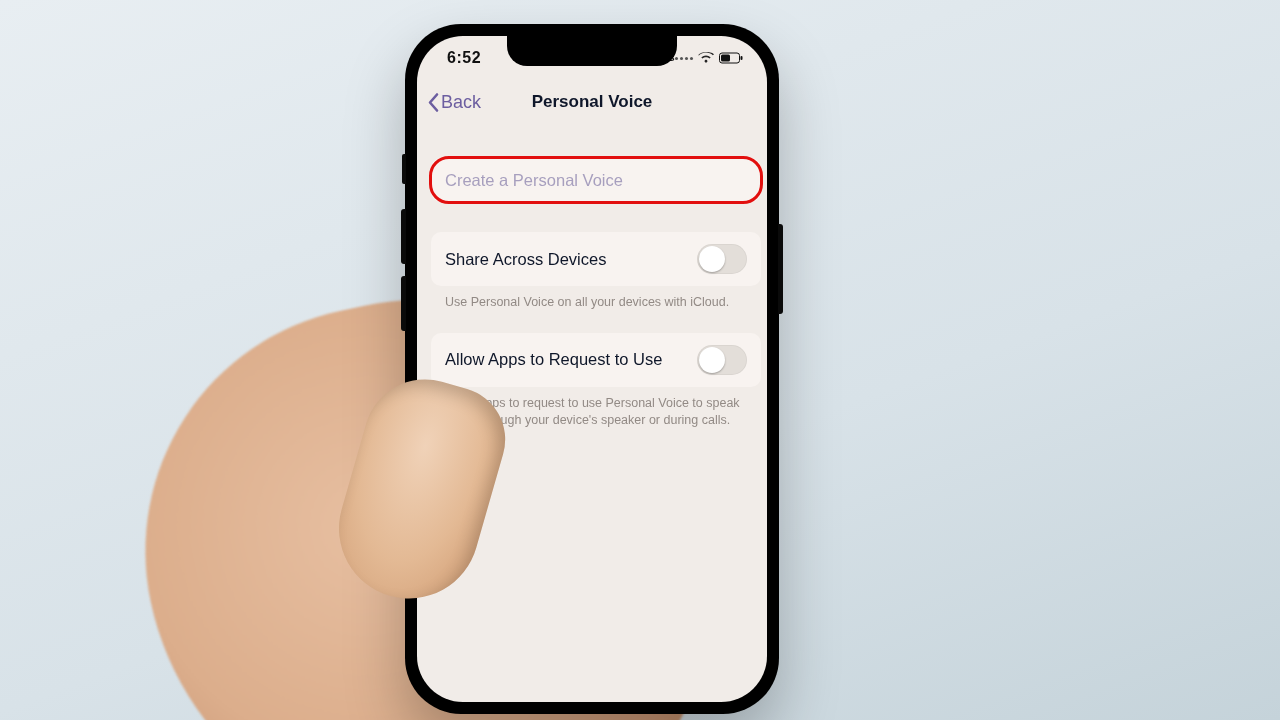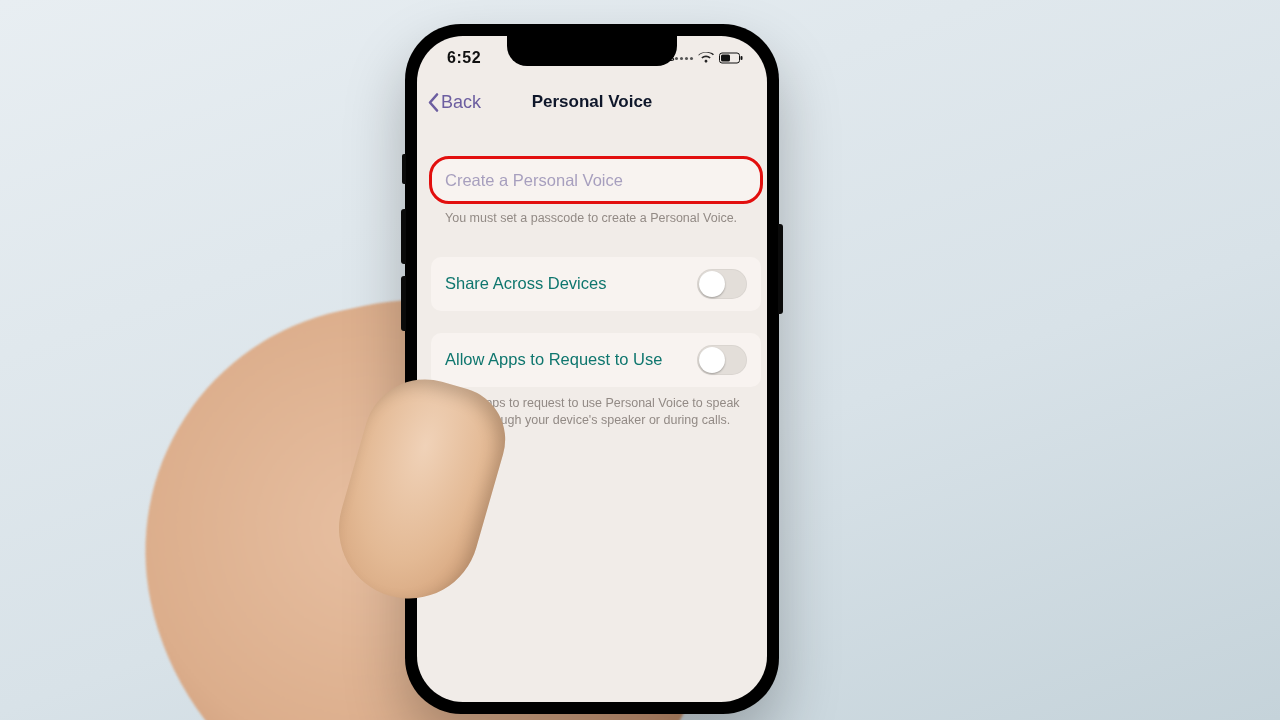--- a/index.html
+++ b/index.html
@@ -87,21 +87,21 @@
       border: 3px solid #e20f0e;
       border-radius: 20px;
       pointer-events:none;
     }
     .footer-note {
       color:#928a85; font-size:12.5px; line-height:1.35;
       padding: 8px 14px 0 14px;
     }
     .gap-lg { height: 30px; }
     .gap-md { height: 22px; }
-    .row-label { font-size:16.5px; color:#0f766e; }
+    .row-label { font-size:16.5px; color:#0f172a; }
     .toggle {
       width: 50px; height: 30px;
       background: #e3ded9;
       border-radius: 999px;
       position: relative;
       cursor:pointer;
       box-shadow: inset 0 0 0 1px rgba(0,0,0,.04);
     }
     .toggle .knob {
       position:absolute; top:2px; left:2px;
@@ -182,30 +182,30 @@
           <span>Back</span>
         </div>
         <div class="nav-title">Personal Voice</div>
       </div>
 
       <div class="content">
         <div class="cell action">
           <span class="label">Create a Personal Voice</span>
           <span class="highlight"></span>
         </div>
-        <div class="footer-note">You must set a passcode to create a Personal Voice.</div>
 
         <div class="gap-lg"></div>
 
         <div class="cell">
           <span class="row-label">Share Across Devices</span>
           <span class="toggle">
               <span class="knob"></span>
             </span>
         </div>
+        <div class="footer-note">Use Personal Voice on all your devices with iCloud.</div>
 
         <div class="gap-md"></div>
 
         <div class="cell">
           <span class="row-label">Allow Apps to Request to Use</span>
           <span class="toggle">
               <span class="knob"></span>
             </span>
         </div>
         <div class="footer-note">Allow apps to request to use Personal Voice to speak aloud through your device's speaker or during calls.</div>

